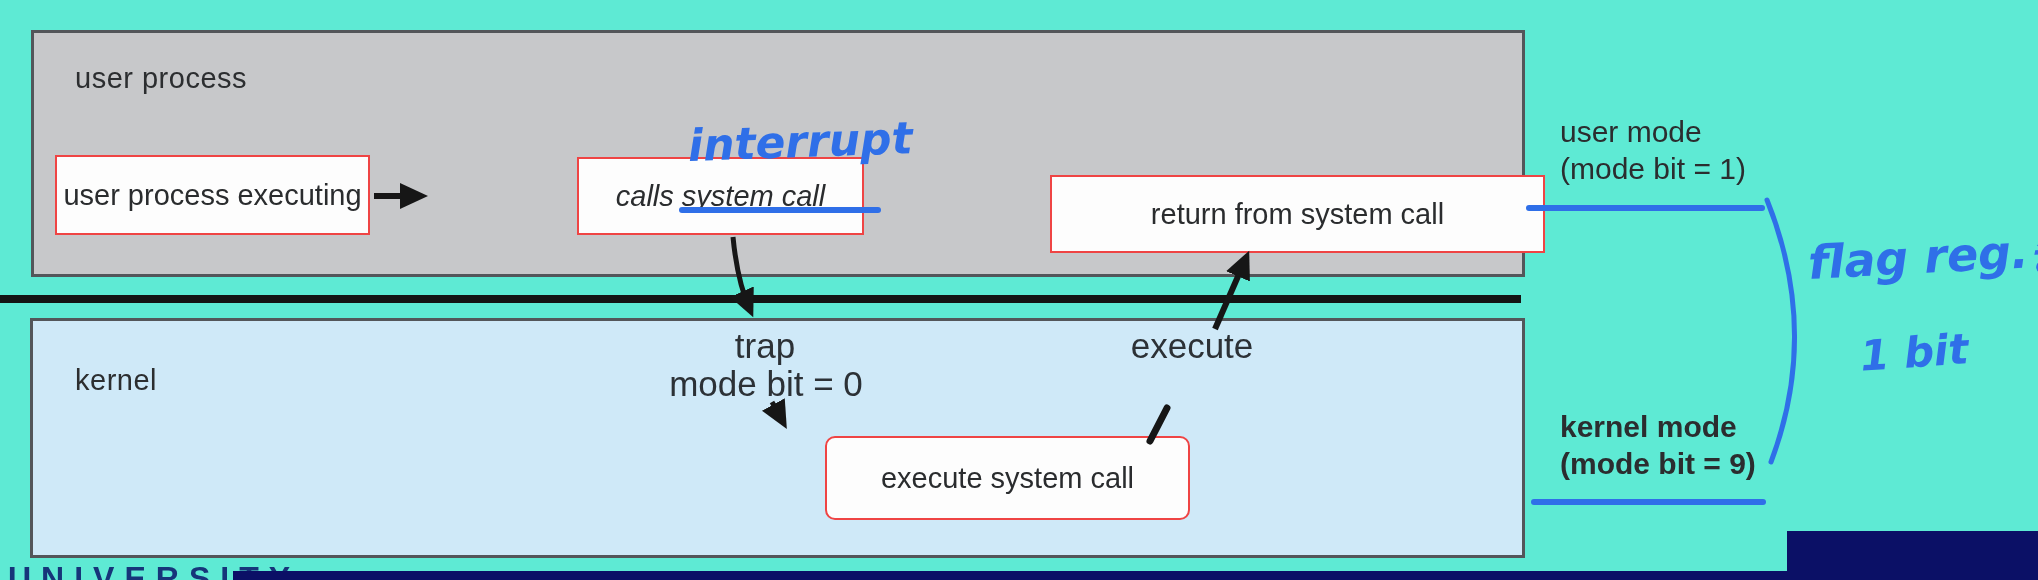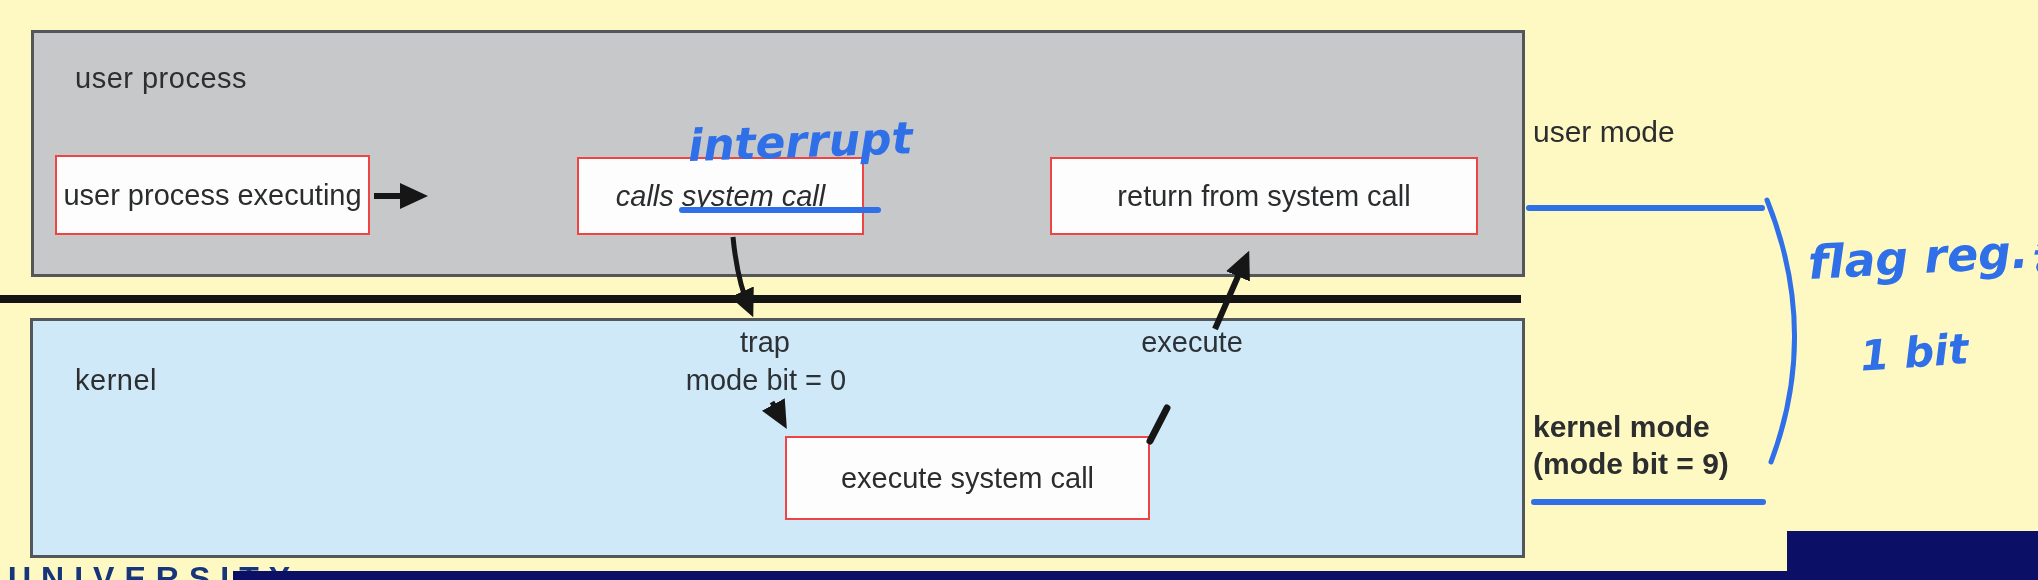--- a/index.html
+++ b/index.html
@@ -1,48 +1,48 @@
 <!DOCTYPE html>
 <html><head>
 <meta charset="utf-8">
 <style>
   html,body{margin:0;padding:0;background:#ffffff;}
   #stage{
     position:relative;width:2038px;height:580px;overflow:hidden;
-    background:#fef9c3;font-family:"Liberation Sans", sans-serif;
+    background:#5eead4;font-family:"Liberation Sans", sans-serif;
   }
   .layer{position:absolute;left:0;top:0;width:2038px;height:580px;pointer-events:none;}
   
   .region{position:absolute;box-sizing:border-box;border:3px solid #53565a;}
   #user-process-region{left:31px;top:30px;width:1494px;height:247px;background:#c7c8ca;}
   #kernel-region{left:30px;top:318px;width:1495px;height:240px;background:#cfe9f8;}
   #separator{position:absolute;left:0;top:295px;width:1521px;height:8px;background:#141414;}
   .region-label{
     position:absolute;font-size:29px;color:#2c2e30;letter-spacing:0.5px;
   }
   #user-process-label{left:75px;top:62px;}
   #kernel-label{left:75px;top:364px;}
   
   .pbox{
     position:absolute;box-sizing:border-box;background:#fdfdfd;border:2px solid #ef4444;
     display:flex;align-items:center;justify-content:center;
     font-size:29px;color:#2a2c2e;white-space:nowrap;
   }
   #box-upe{left:55px;top:155px;width:315px;height:80px;}
   #box-csc{left:577px;top:157px;width:287px;height:78px;font-style:italic;}
-  #box-rfsc{left:1050px;top:157px;width:428px;height:78px;}
-  #box-esc{left:785px;top:436px;width:365px;height:84px;}
+  #box-rfsc{left:1050px;top:175px;width:495px;height:78px;}
+  #box-esc{left:825px;top:436px;width:365px;height:84px;border-radius:10px;}
   
-  .tr-label{position:absolute;font-size:29px;color:#2c3136;text-align:center;white-space:nowrap;}
+  .tr-label{position:absolute;font-size:35px;color:#2c3136;text-align:center;white-space:nowrap;}
   #trap-label{left:700px;top:326px;width:130px;}
   #trap-mode{left:656px;top:364px;width:220px;}
   #return-label{left:1127px;top:326px;width:130px;}
   #return-mode{left:1085px;top:364px;width:222px;}
   
-  .mode-caption{position:absolute;font-size:30px;color:#2b2d2f;line-height:37px;white-space:nowrap;}
+  .mode-caption{position:absolute;font-size:30px;color:#2b2d2f;line-height:37px;white-space:nowrap;margin-left:27px;}
   #user-mode-caption{left:1533px;top:113px;}
   #kernel-mode-caption{left:1533px;top:408px;font-weight:bold;}
   
   .ink{
     position:absolute;color:#2f6fe8;font-family:"DejaVu Sans", sans-serif;
     font-style:italic;font-weight:bold;white-space:nowrap;
   }
   #ink-interrupt{left:688px;top:116px;font-size:44px;transform:rotate(-2deg);}
   #ink-flagreg{left:1808px;top:226px;font-size:46px;transform:rotate(-3deg);}
   #ink-onebit{left:1860px;top:328px;font-size:42px;transform:rotate(-4deg);}
@@ -73,20 +73,21 @@
   <div class="pbox" id="box-csc">calls system call</div>
   <div class="pbox" id="box-rfsc">return from system call</div>
   <div class="pbox" id="box-esc">execute system call</div>
 
   <div class="tr-label" id="trap-label">trap</div>
   <div class="tr-label" id="trap-mode">mode bit = 0</div>
   <div class="tr-label" id="return-label">execute</div>
 
   <div class="mode-caption" id="user-mode-caption">
     <div>user mode</div>
+    <div>(mode bit = 1)</div>
   </div>
   <div class="mode-caption" id="kernel-mode-caption">
     <div>kernel mode</div>
     <div>(mode bit = 9)</div>
   </div>
 
   <svg class="layer" viewBox="0 0 2038 580" xmlns="http://www.w3.org/2000/svg">
     <defs>
       <marker id="ah" markerUnits="userSpaceOnUse" markerWidth="30" markerHeight="26" refX="20" refY="13" orient="auto">
         <path d="M0,0 L28,13 L0,26 Z" fill="#161616"></path>

